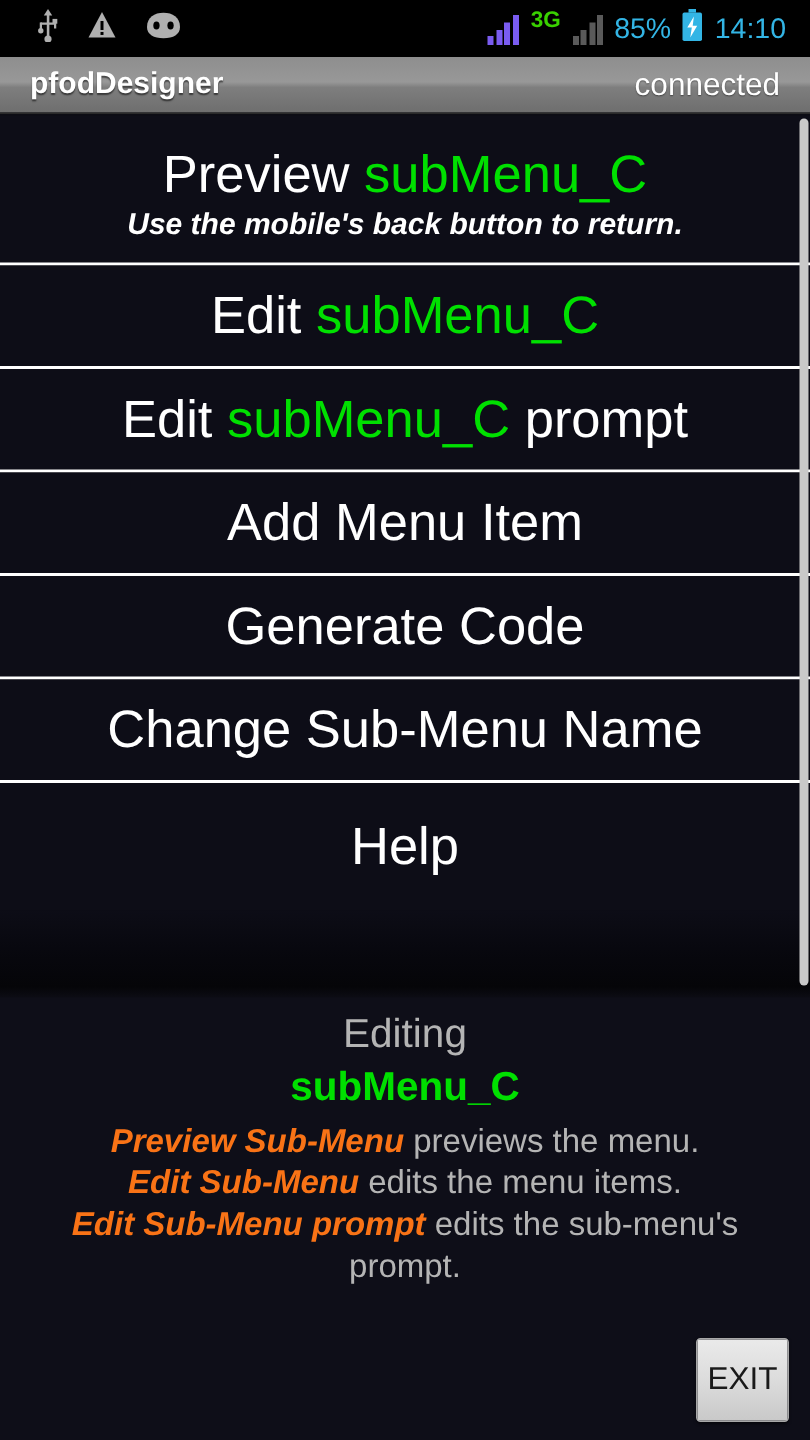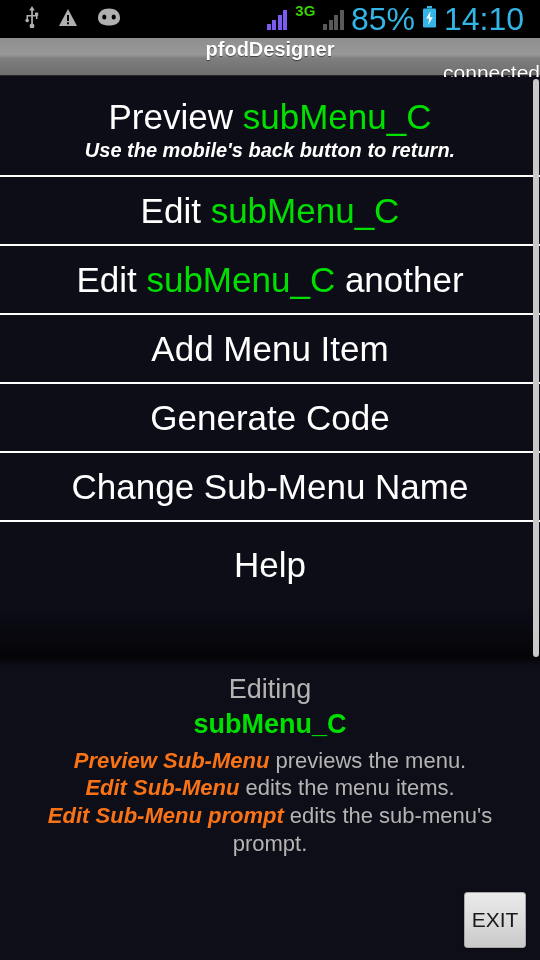--- a/index.html
+++ b/index.html
@@ -13,35 +13,35 @@
 
   
   #statusbar {
     position:absolute; top:0; left:0; width:540px; height:38px;
     background:#000; display:flex; align-items:center;
     padding:0 10px;
   }
   #sb-left { display:flex; align-items:center; gap:18px; padding-left:14px; }
   #sb-right { margin-left:auto; display:flex; align-items:center; gap:7px; padding-right:6px;}
   .sb-ico { display:block; }
-  .sb-text { color:#33b5e5; font-size:32px; letter-spacing:0px; line-height:1; }
+  .sb-text { color:#33b5e5; font-size:19px; letter-spacing:0px; line-height:1; }
   .sig-wrap { display:flex; align-items:flex-end; height:22px; gap:1.5px; }
   .bar { width:4px; display:block; }
   .bar.p { background:#7a5cf0; }
   .bar.g { background:#5a5a5a; }
   .b1{height:6px;} .b2{height:10px;} .b3{height:15px;} .b4{height:20px;}
   #three-g { color:#39d100; font-size:15px; font-weight:bold; line-height:1;
              align-self:flex-start; margin:0 1px 0 1px; }
 
   
   #titlebar {
     position:absolute; top:38px; left:0; width:540px; height:38px;
     background:linear-gradient(to bottom,#8e8e8e 0%,#989898 45%,#7e7e7e 55%,#6e6e6e 100%);
     border-bottom:1px solid #2a2a2a;
-    display:flex; align-items:center; padding:0 0;flex-direction:column;
+    display:flex; align-items:center; padding:0 20px;
   }
   #app-title { color:#fff; font-size:20px; font-weight:bold;
                text-shadow:0 1px 1px rgba(0,0,0,.55); }
   #conn-status { margin-left:auto; color:#fff; font-size:21px;
                  text-shadow:0 1px 1px rgba(0,0,0,.45); }
 
   
   #menu-area {
     position:absolute; top:77px; left:0; width:540px; height:588px;
     background:#0d0d17; overflow:hidden;
@@ -169,21 +169,21 @@
     <div class="menu-item" id="mi-0">
       <div class="mi-main"><span>Preview </span><span class="grn">subMenu_C</span><span></span></div>
       <div class="mi-sub">Use the mobile's back button to return.</div>
     </div>
 
     <div class="menu-item" id="mi-1">
       <div class="mi-main"><span>Edit </span><span class="grn">subMenu_C</span><span></span></div>
     </div>
 
     <div class="menu-item" id="mi-2">
-      <div class="mi-main"><span>Edit </span><span class="grn">subMenu_C</span><span> another</span></div>
+      <div class="mi-main"><span>Edit </span><span class="grn">subMenu_C</span><span> prompt</span></div>
     </div>
 
     <div class="menu-item" id="mi-3">
       <div class="mi-main">Add Menu Item</div>
     </div>
 
     <div class="menu-item" id="mi-4">
       <div class="mi-main">Generate Code</div>
     </div>
 

